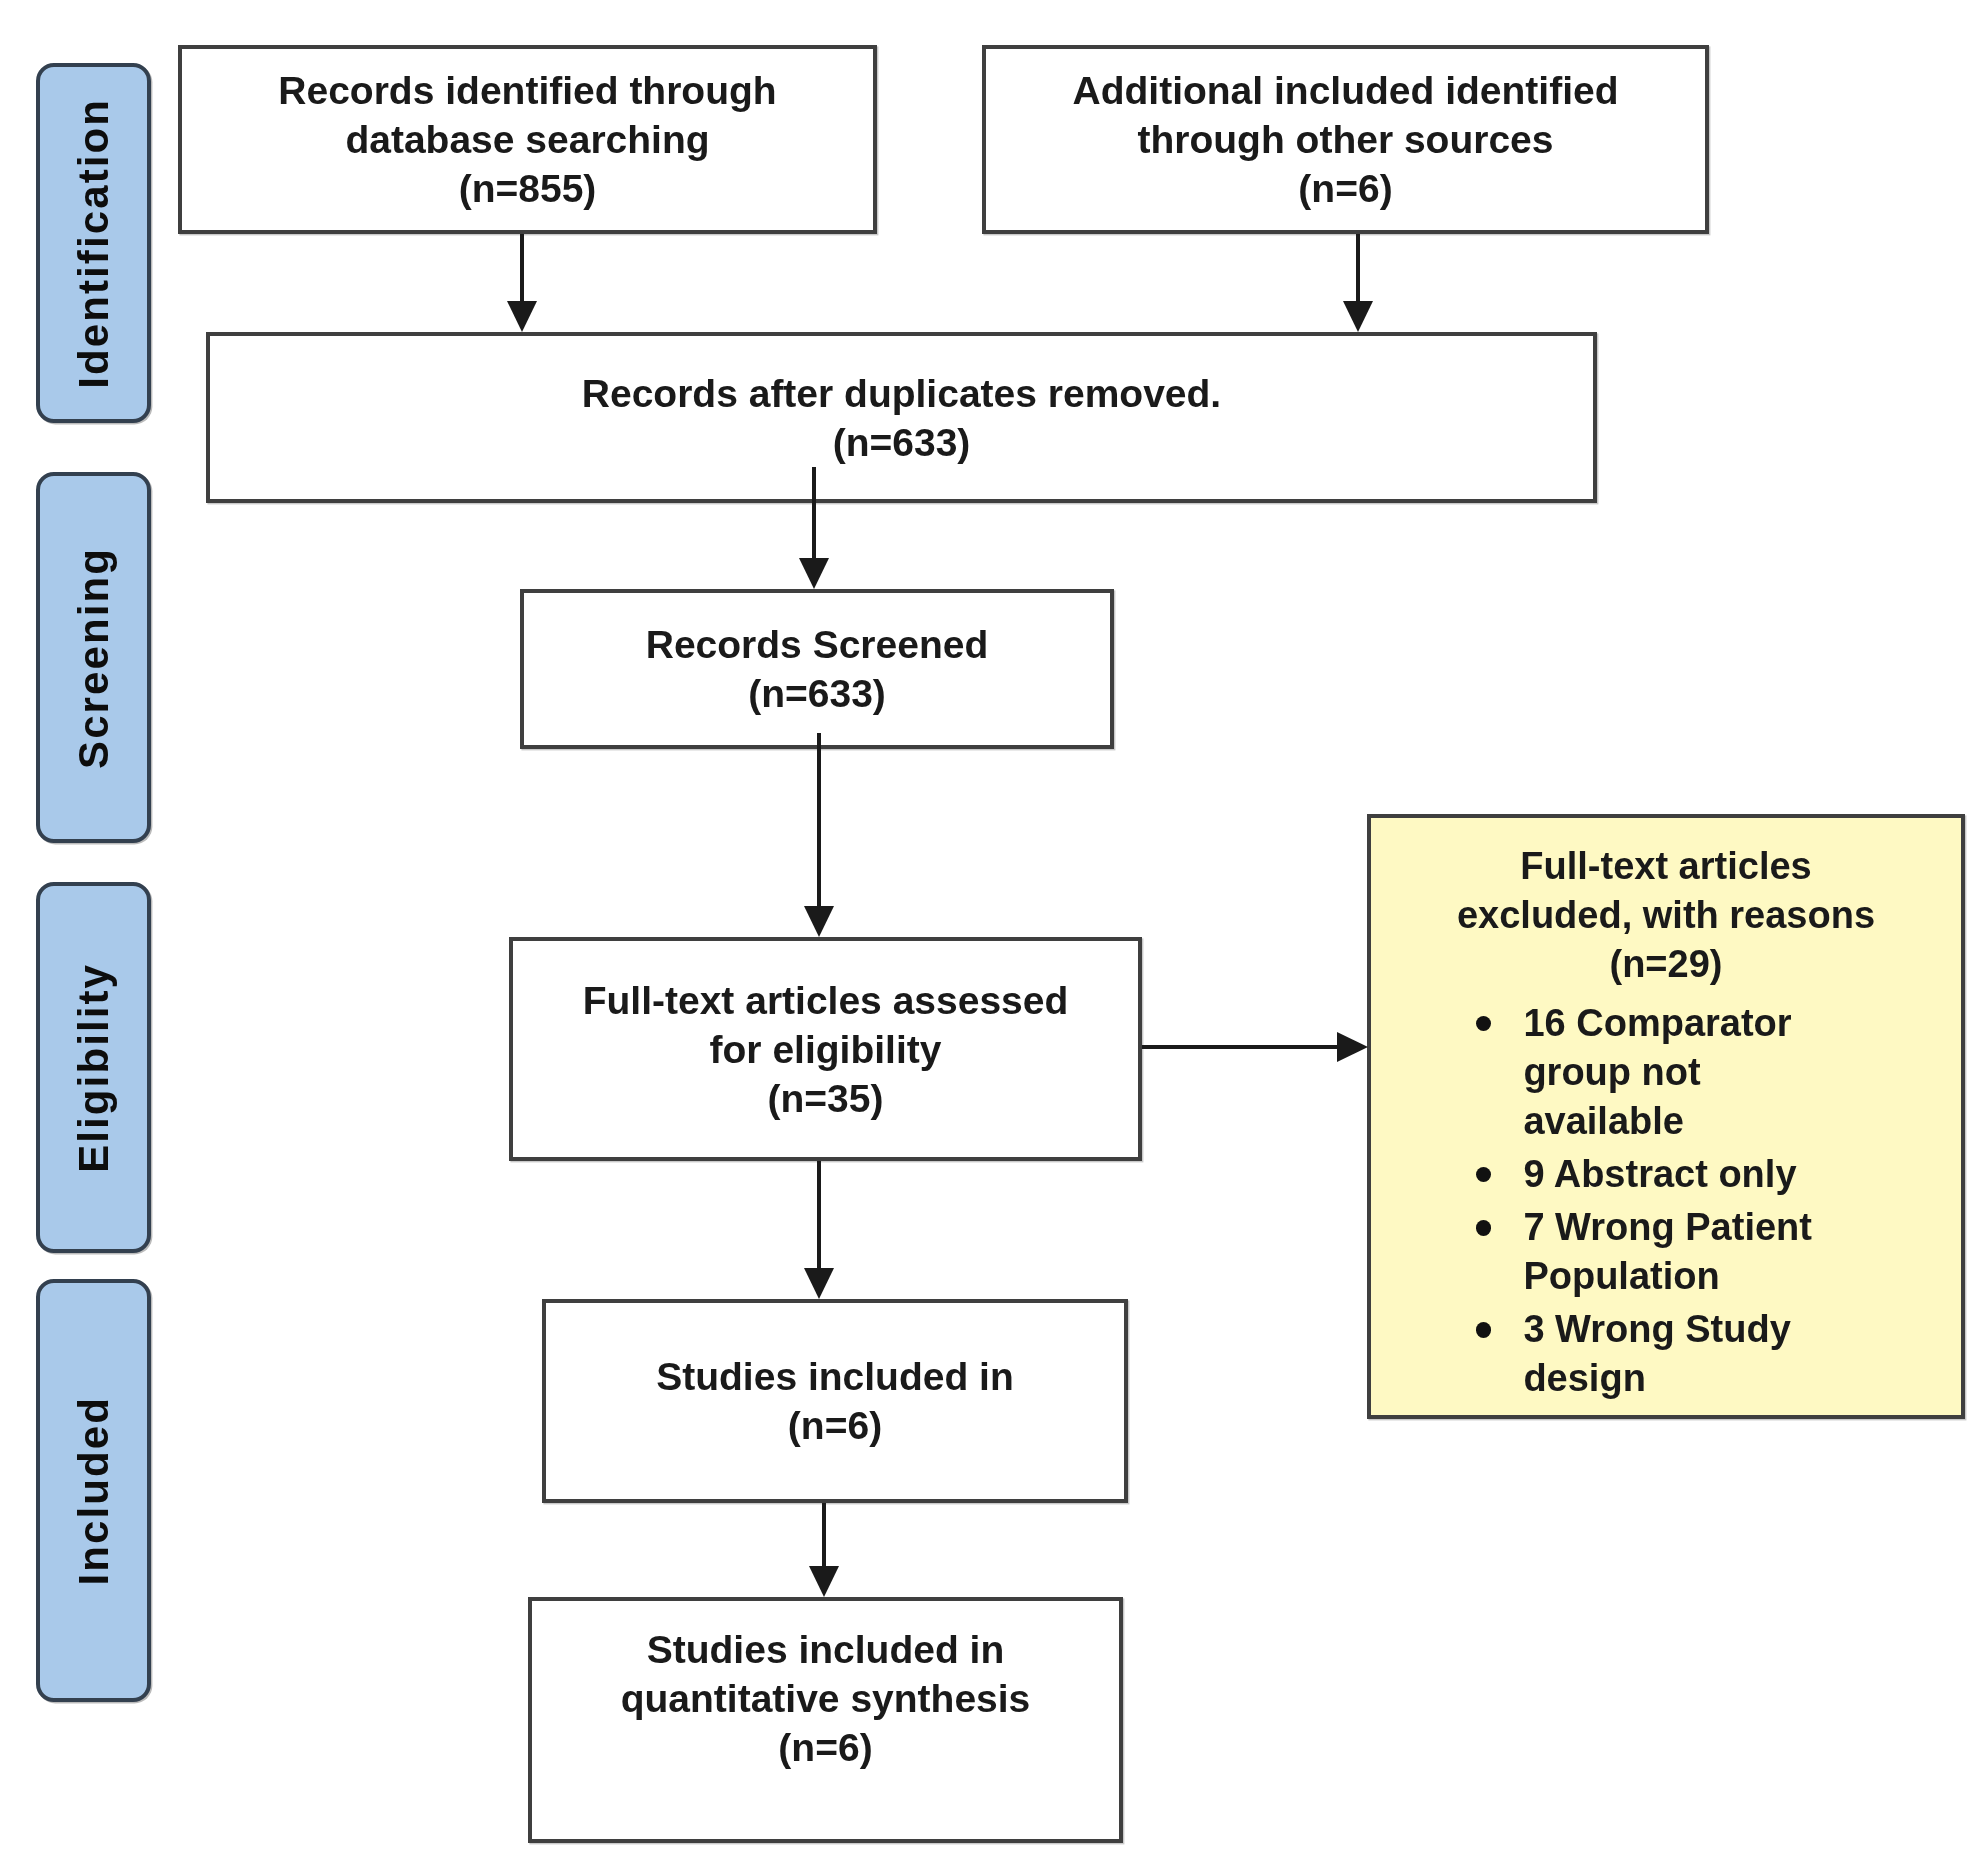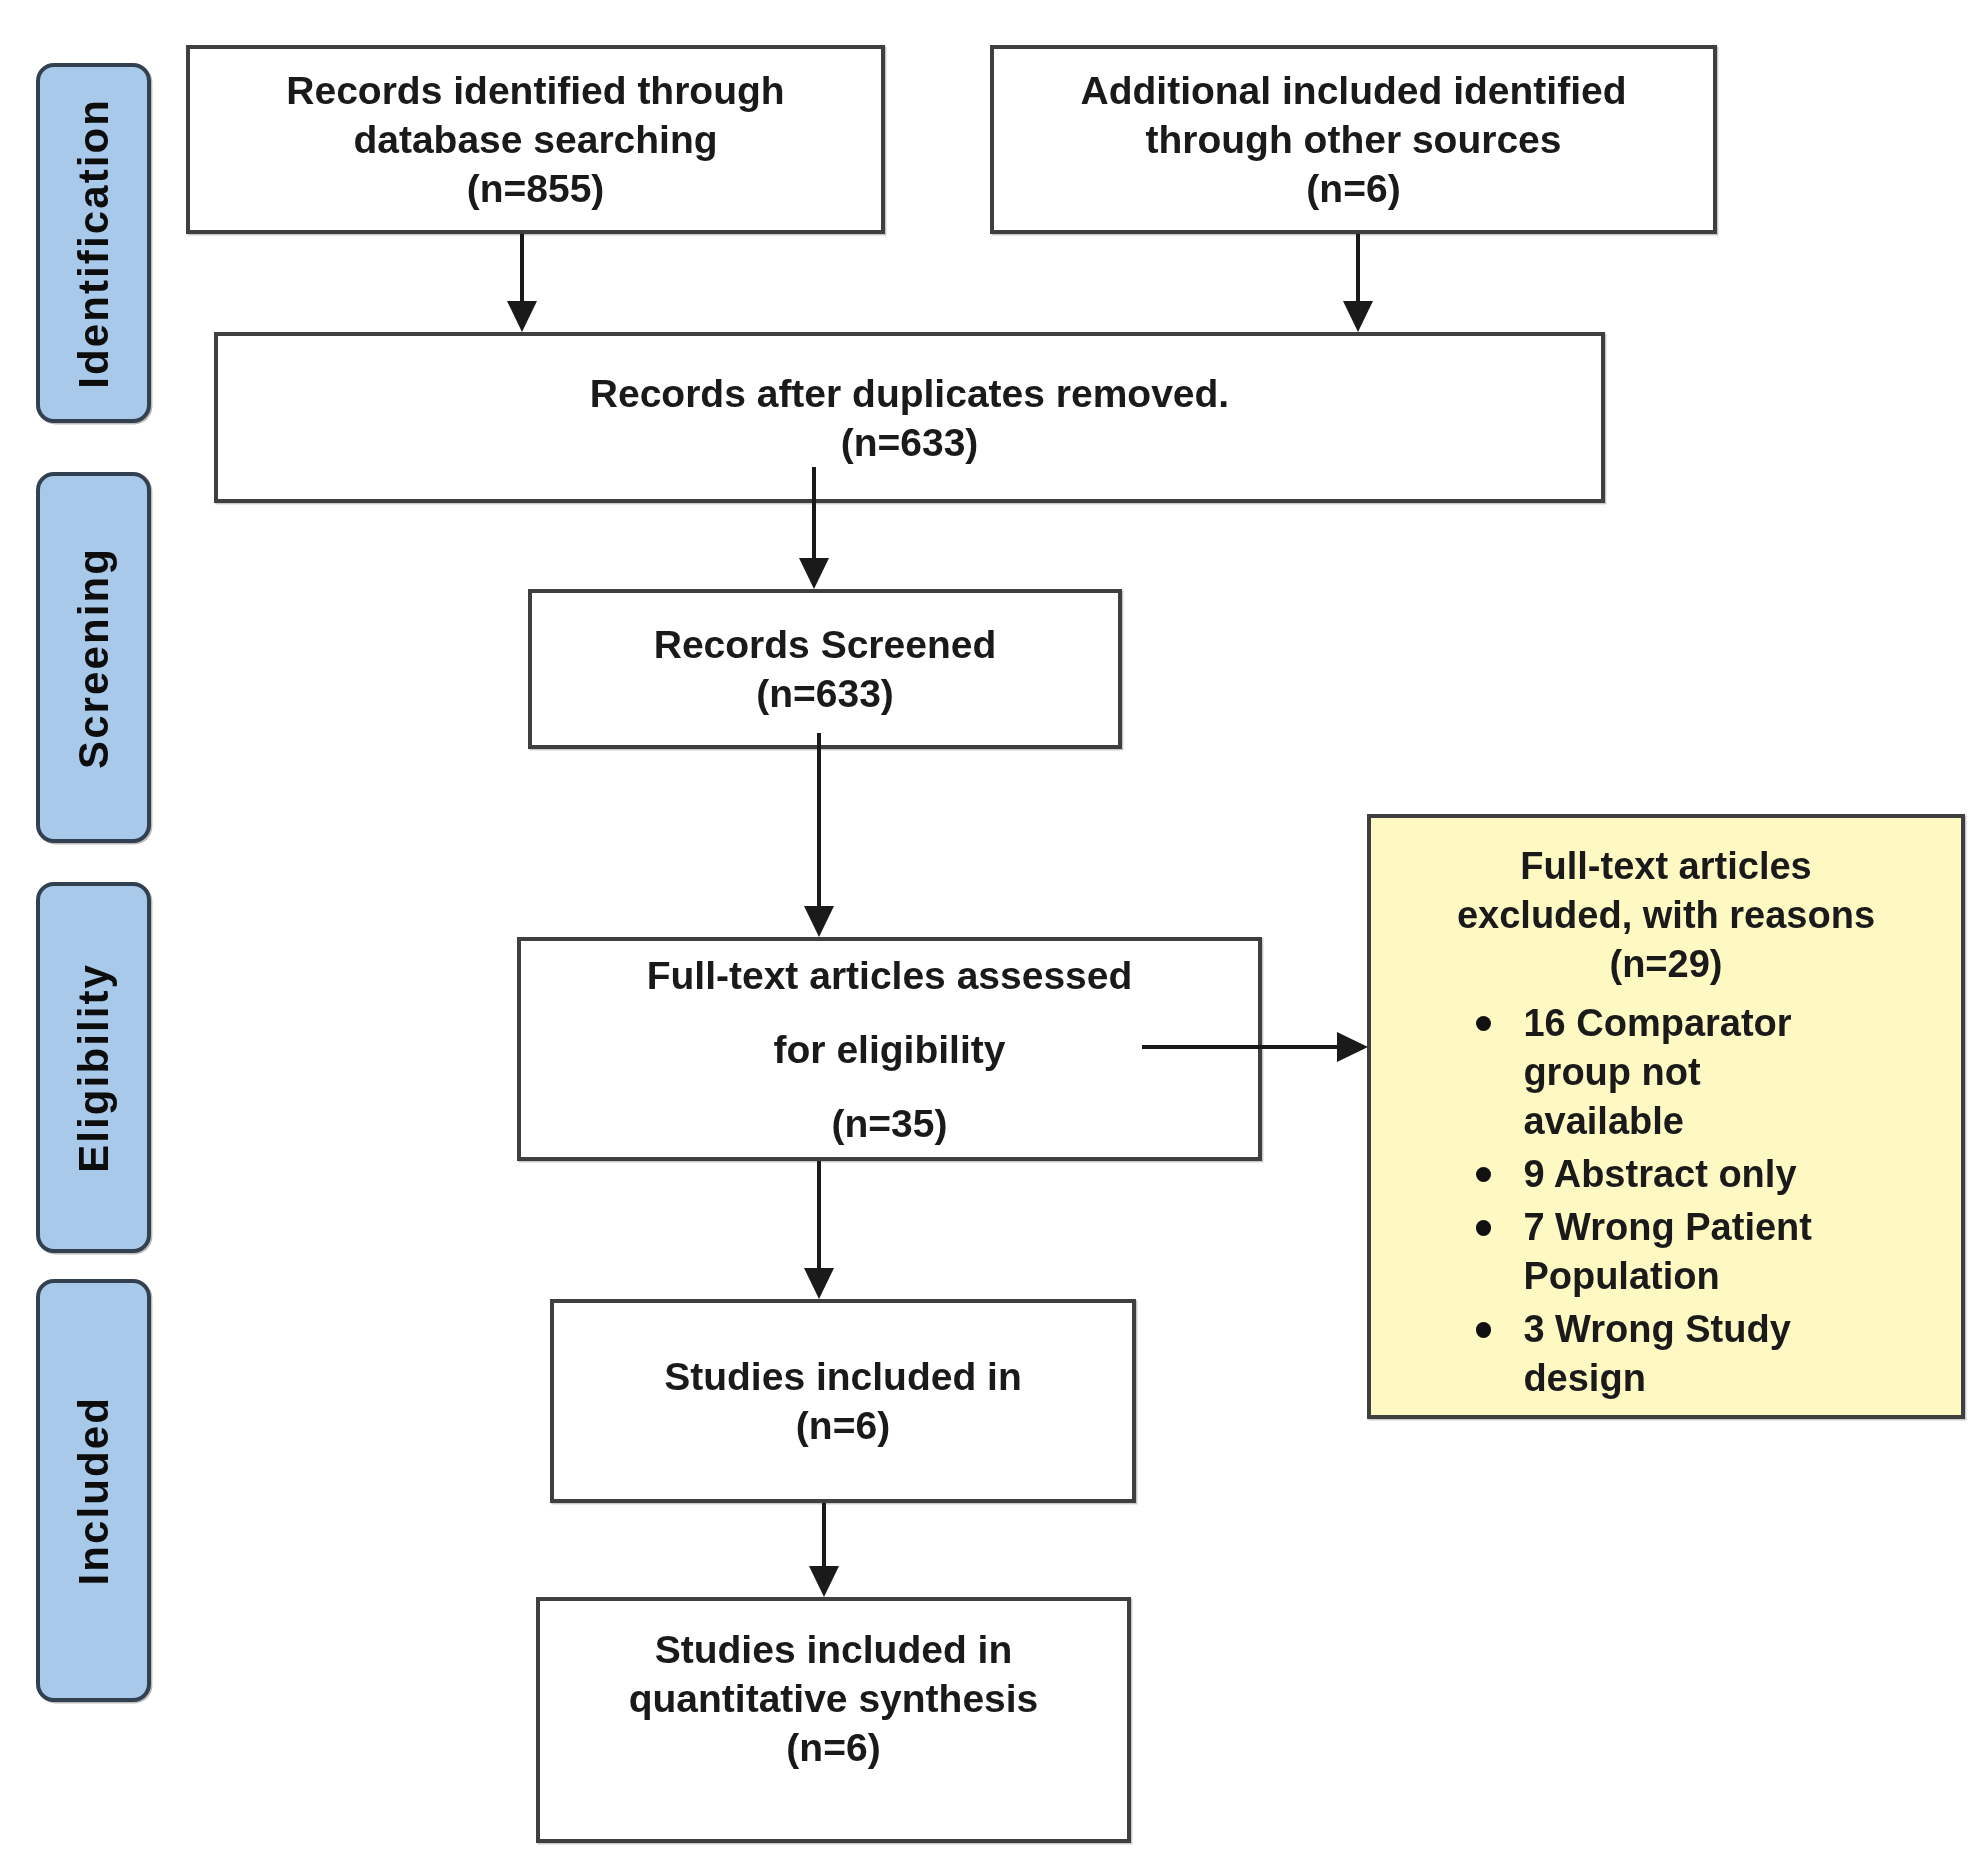--- a/index.html
+++ b/index.html
@@ -40,27 +40,26 @@
   .fbox {
     position:absolute;
     background:#ffffff;
     border:4.2px solid #3f3f3f;
     box-sizing:border-box;
     display:flex; flex-direction:column;
     align-items:center; justify-content:center;
     text-align:center;
     font-size:39px; line-height:49px;
     box-shadow:1.4px 1.4px 0 rgba(120,120,120,.4);
-    margin-left:8px;
   }
   #box-db-search        { left:178px;  top:45px;   width:699px; height:189px; }
   #box-other-sources    { left:982px; top:45px;   width:727px; height:189px; }
   #box-after-duplicates { left:206px;  top:332px;  width:1391px; height:171px; }
   #box-screened         { left:520px;  top:589px;  width:594px;  height:160px; }
-  #box-fulltext         { left:509px;  top:937px; width:745px;  height:224px;gap:25px; }
+  #box-fulltext         { left:509px;  top:937px; width:633px;  height:224px; }
   #box-qualitative      { left:542px;  top:1299px; width:586px;  height:204px; }
   #box-quantitative     { left:528px;  top:1597px; width:595px;  height:246px;
                           justify-content:flex-start; padding-top:24px; }
 
   
   #box-excluded {
     left:1367px; top:814px; width:598px; height:605px;
     position:absolute; background:#fef9c3;
     border:4.2px solid #3f3f3f; box-sizing:border-box;
     font-size:38px; line-height:49px;

